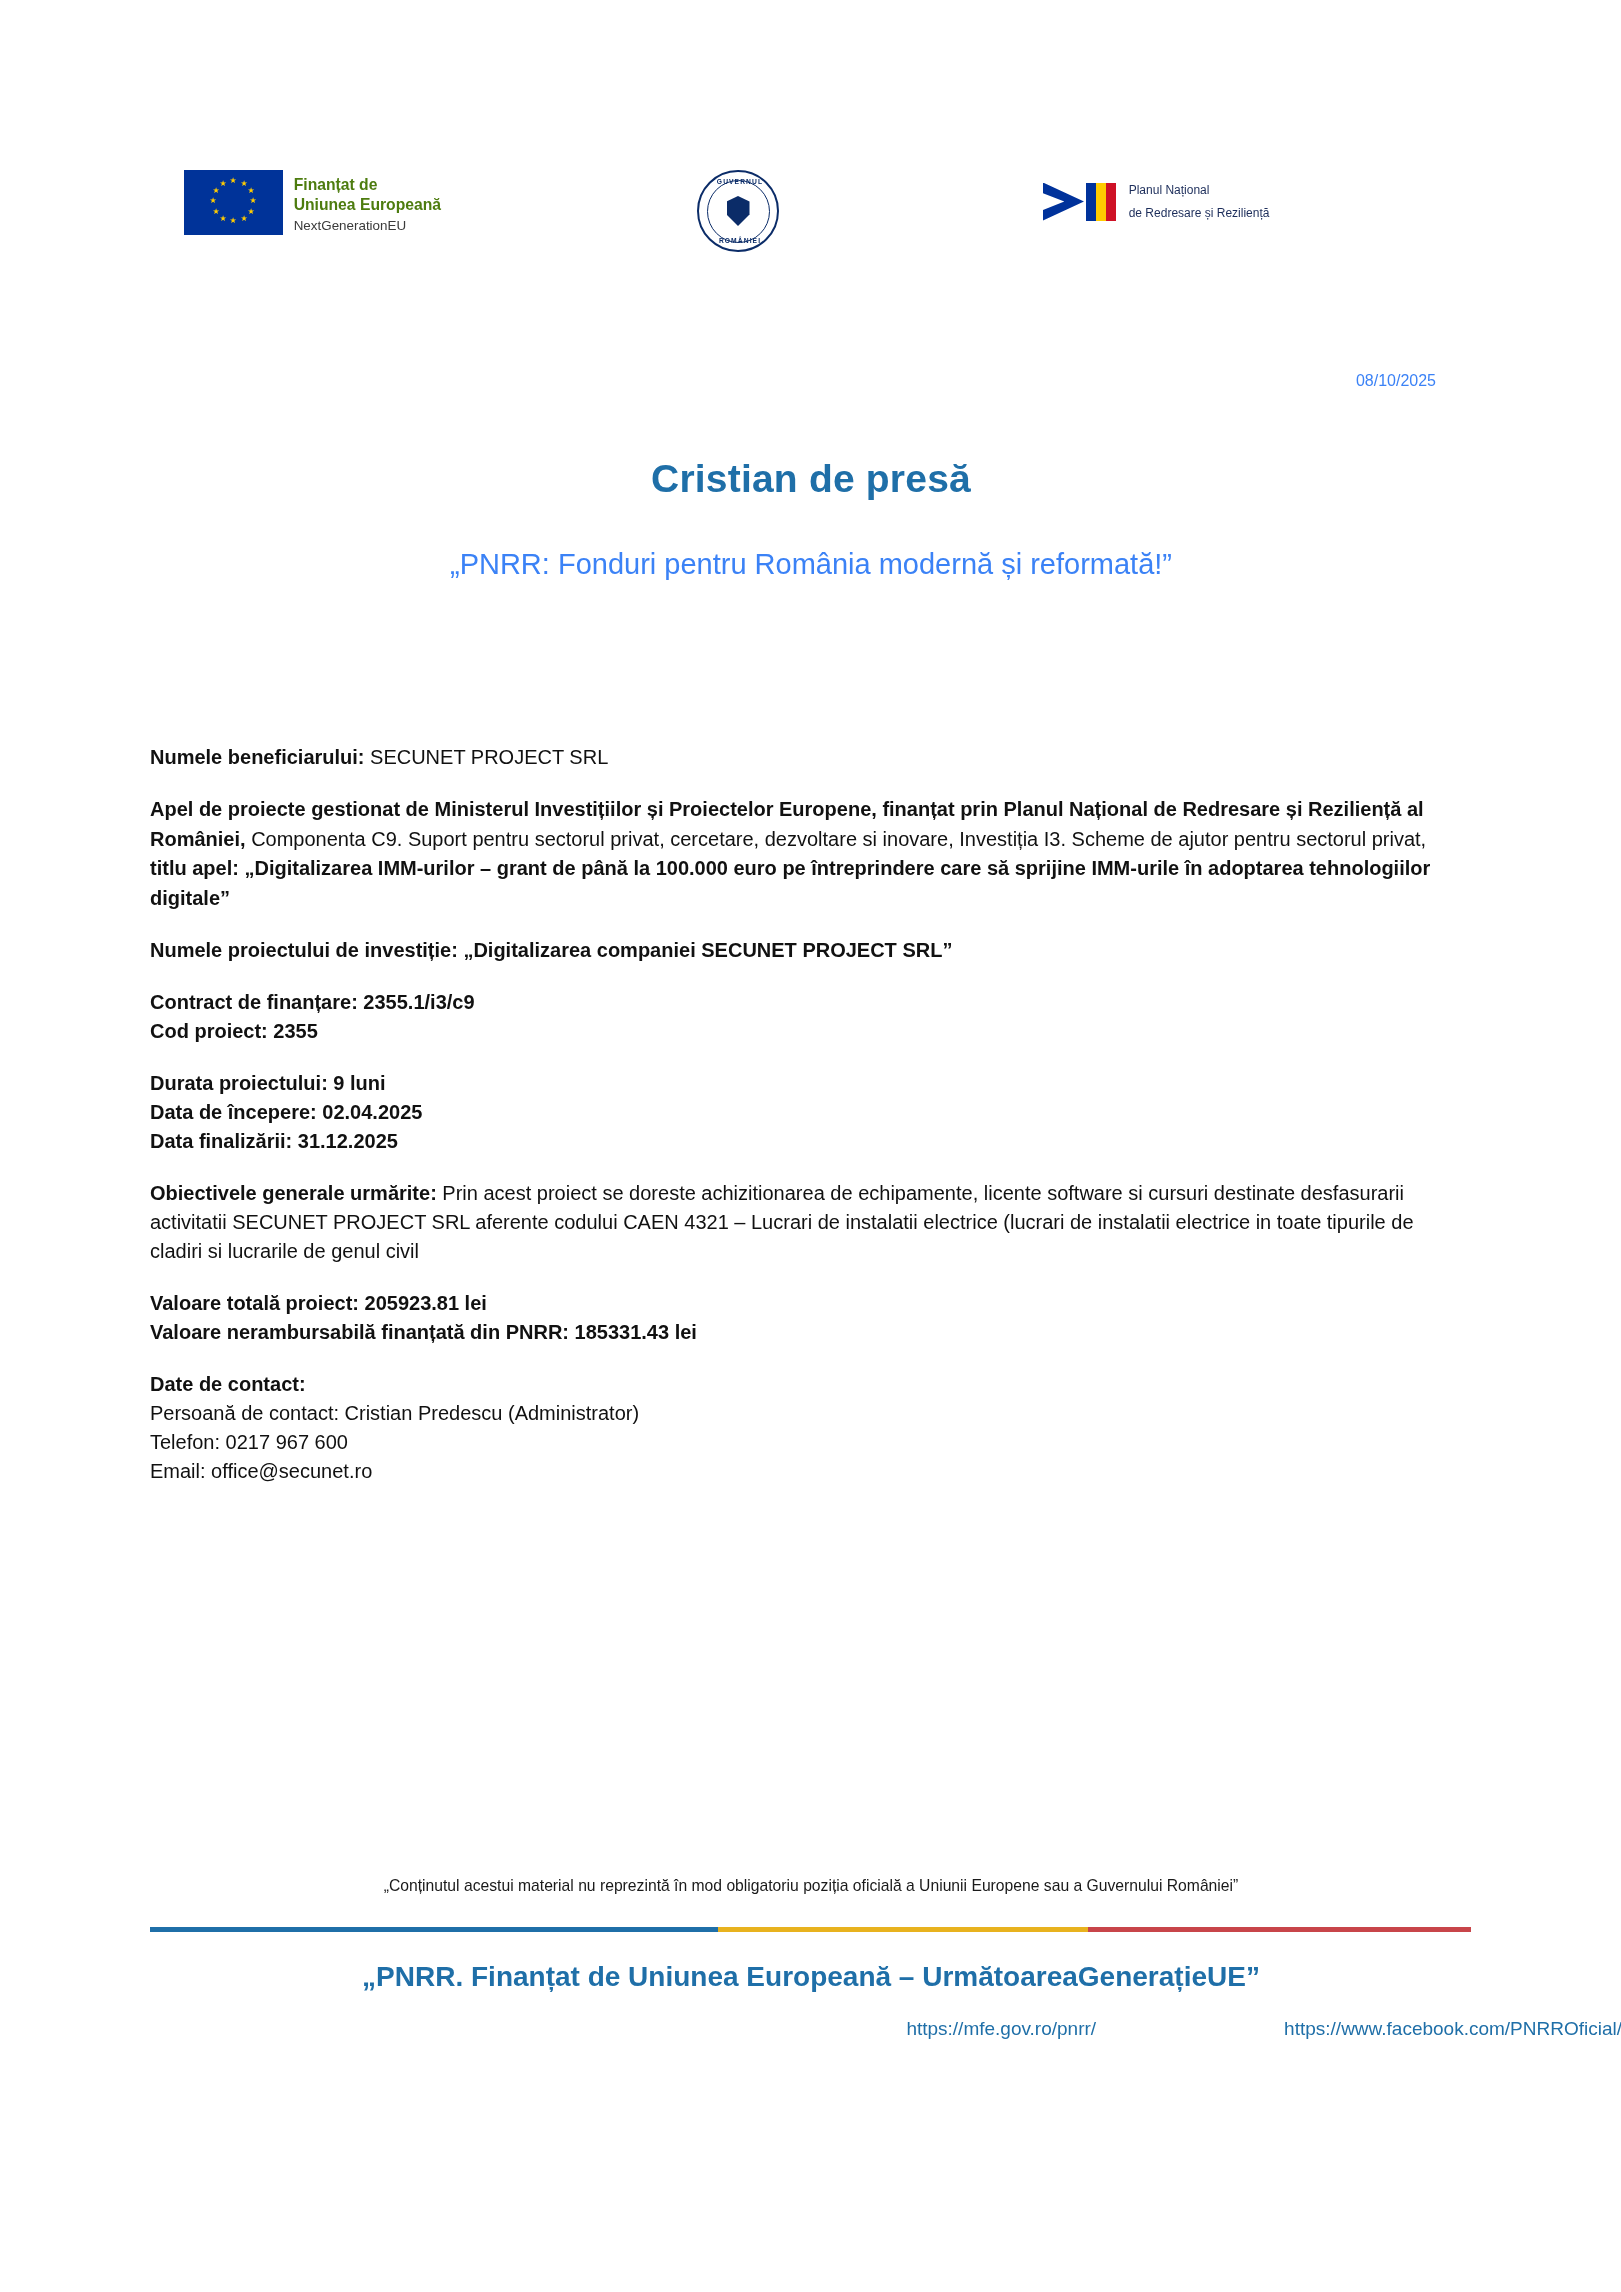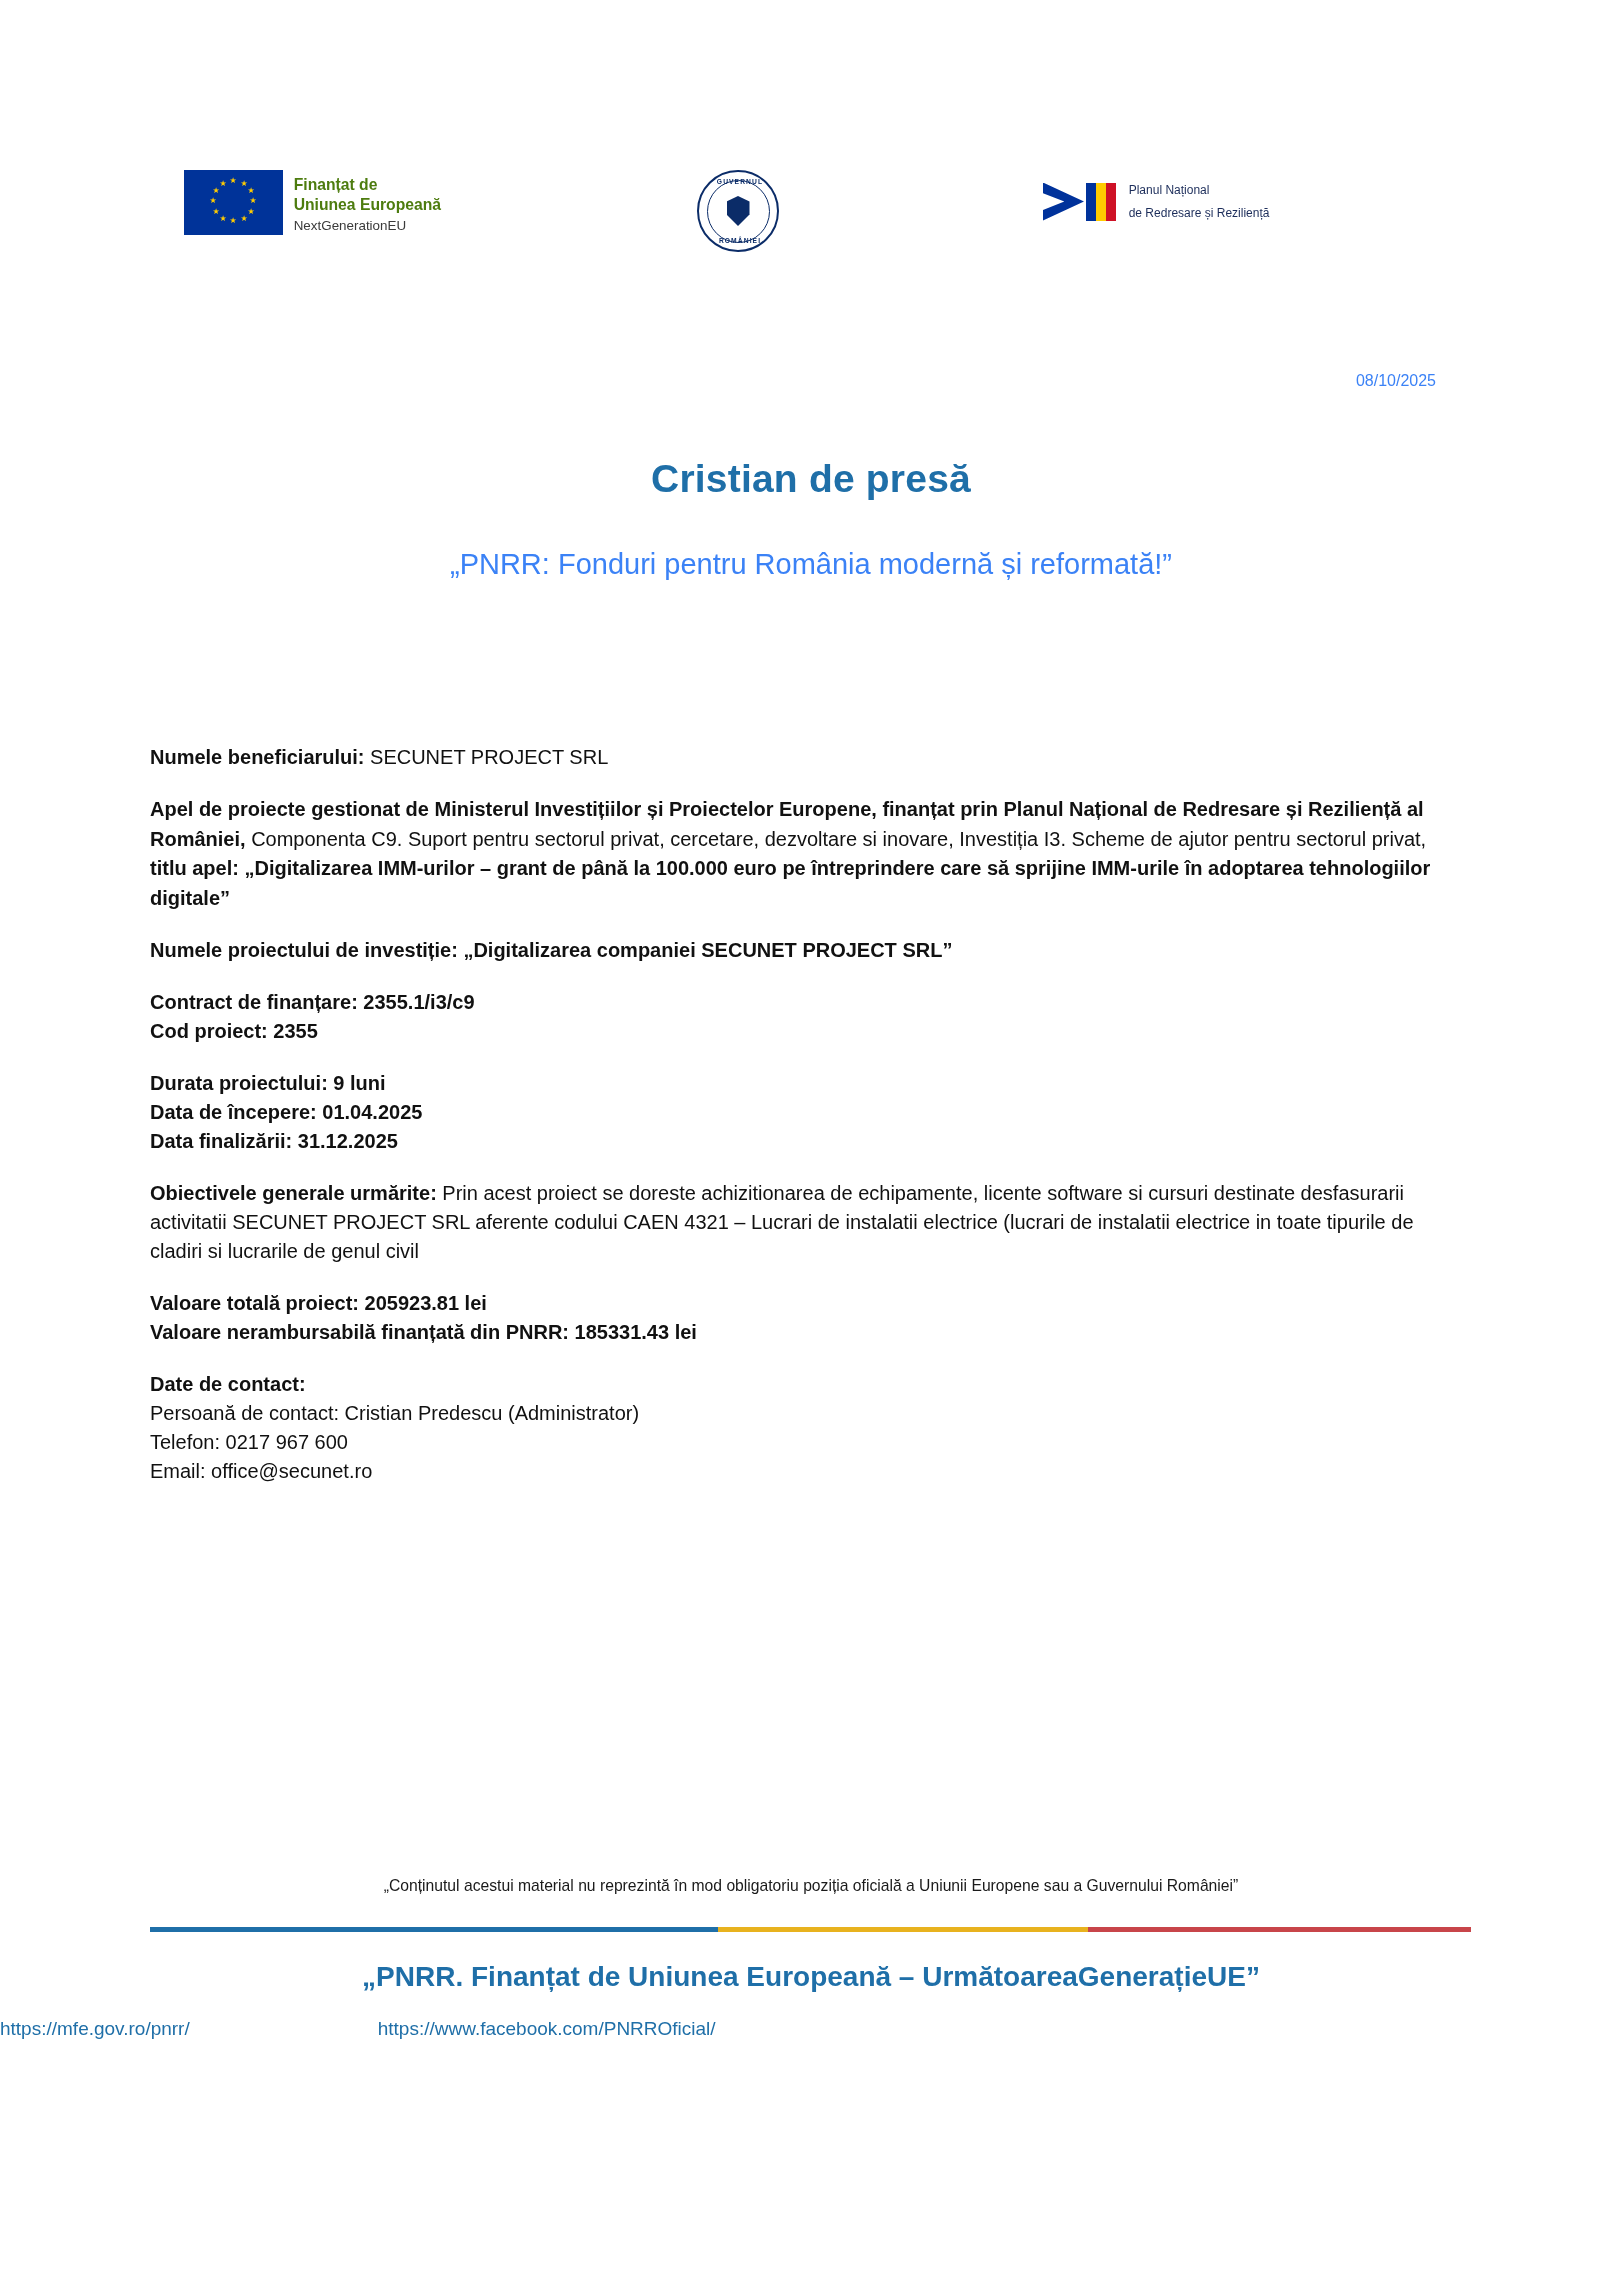--- a/index.html
+++ b/index.html
@@ -243,21 +243,21 @@
     font-size: 28px;
     font-weight: bold;
     color: #1F6FA8;
   }
   .footer-links {
     position: absolute;
     top: 2018px;
     left: 0;
     width: 1622px;
     display: flex;
-    justify-content: flex-start;
+    justify-content: flex-end;
     gap: 188px;
     font-size: 19px;
     color: #1F6FA8;
   }
   .footer-links a {
     color: #1F6FA8;
     text-decoration: none;
   }
 </style>
 </head>
@@ -334,21 +334,21 @@
       <span class="b">Numele proiectului de investiție:</span><span class="b">  „Digitalizarea companiei SECUNET PROJECT SRL”</span>
     </p>
 
     <p>
       <span class="b">Contract de finanțare: 2355.1/i3/c9</span><br>
       <span class="b">Cod proiect: 2355</span>
     </p>
 
     <p>
       <span class="b">Durata proiectului: 9 luni</span><br>
-      <span class="b">Data de începere: 01.04.2025</span><br>
+      <span class="b">Data de începere: 02.04.2025</span><br>
       <span class="b">Data finalizării: 31.12.2025</span>
     </p>
 
     <p>
       <span class="b">Obiectivele generale urmărite:</span><span> Prin acest proiect se doreste achizitionarea de echipamente, licente software si cursuri destinate desfasurarii activitatii SECUNET PROJECT SRL aferente codului CAEN 4321 – Lucrari de instalatii electrice (lucrari de instalatii electrice in toate tipurile de cladiri si lucrarile de genul civil</span>
     </p>
 
     <p>
       <span class="b">Valoare totală proiect: 205923.81 lei</span><br>
       <span class="b">Valoare nerambursabilă finanțată din PNRR: 185331.43 lei</span>

